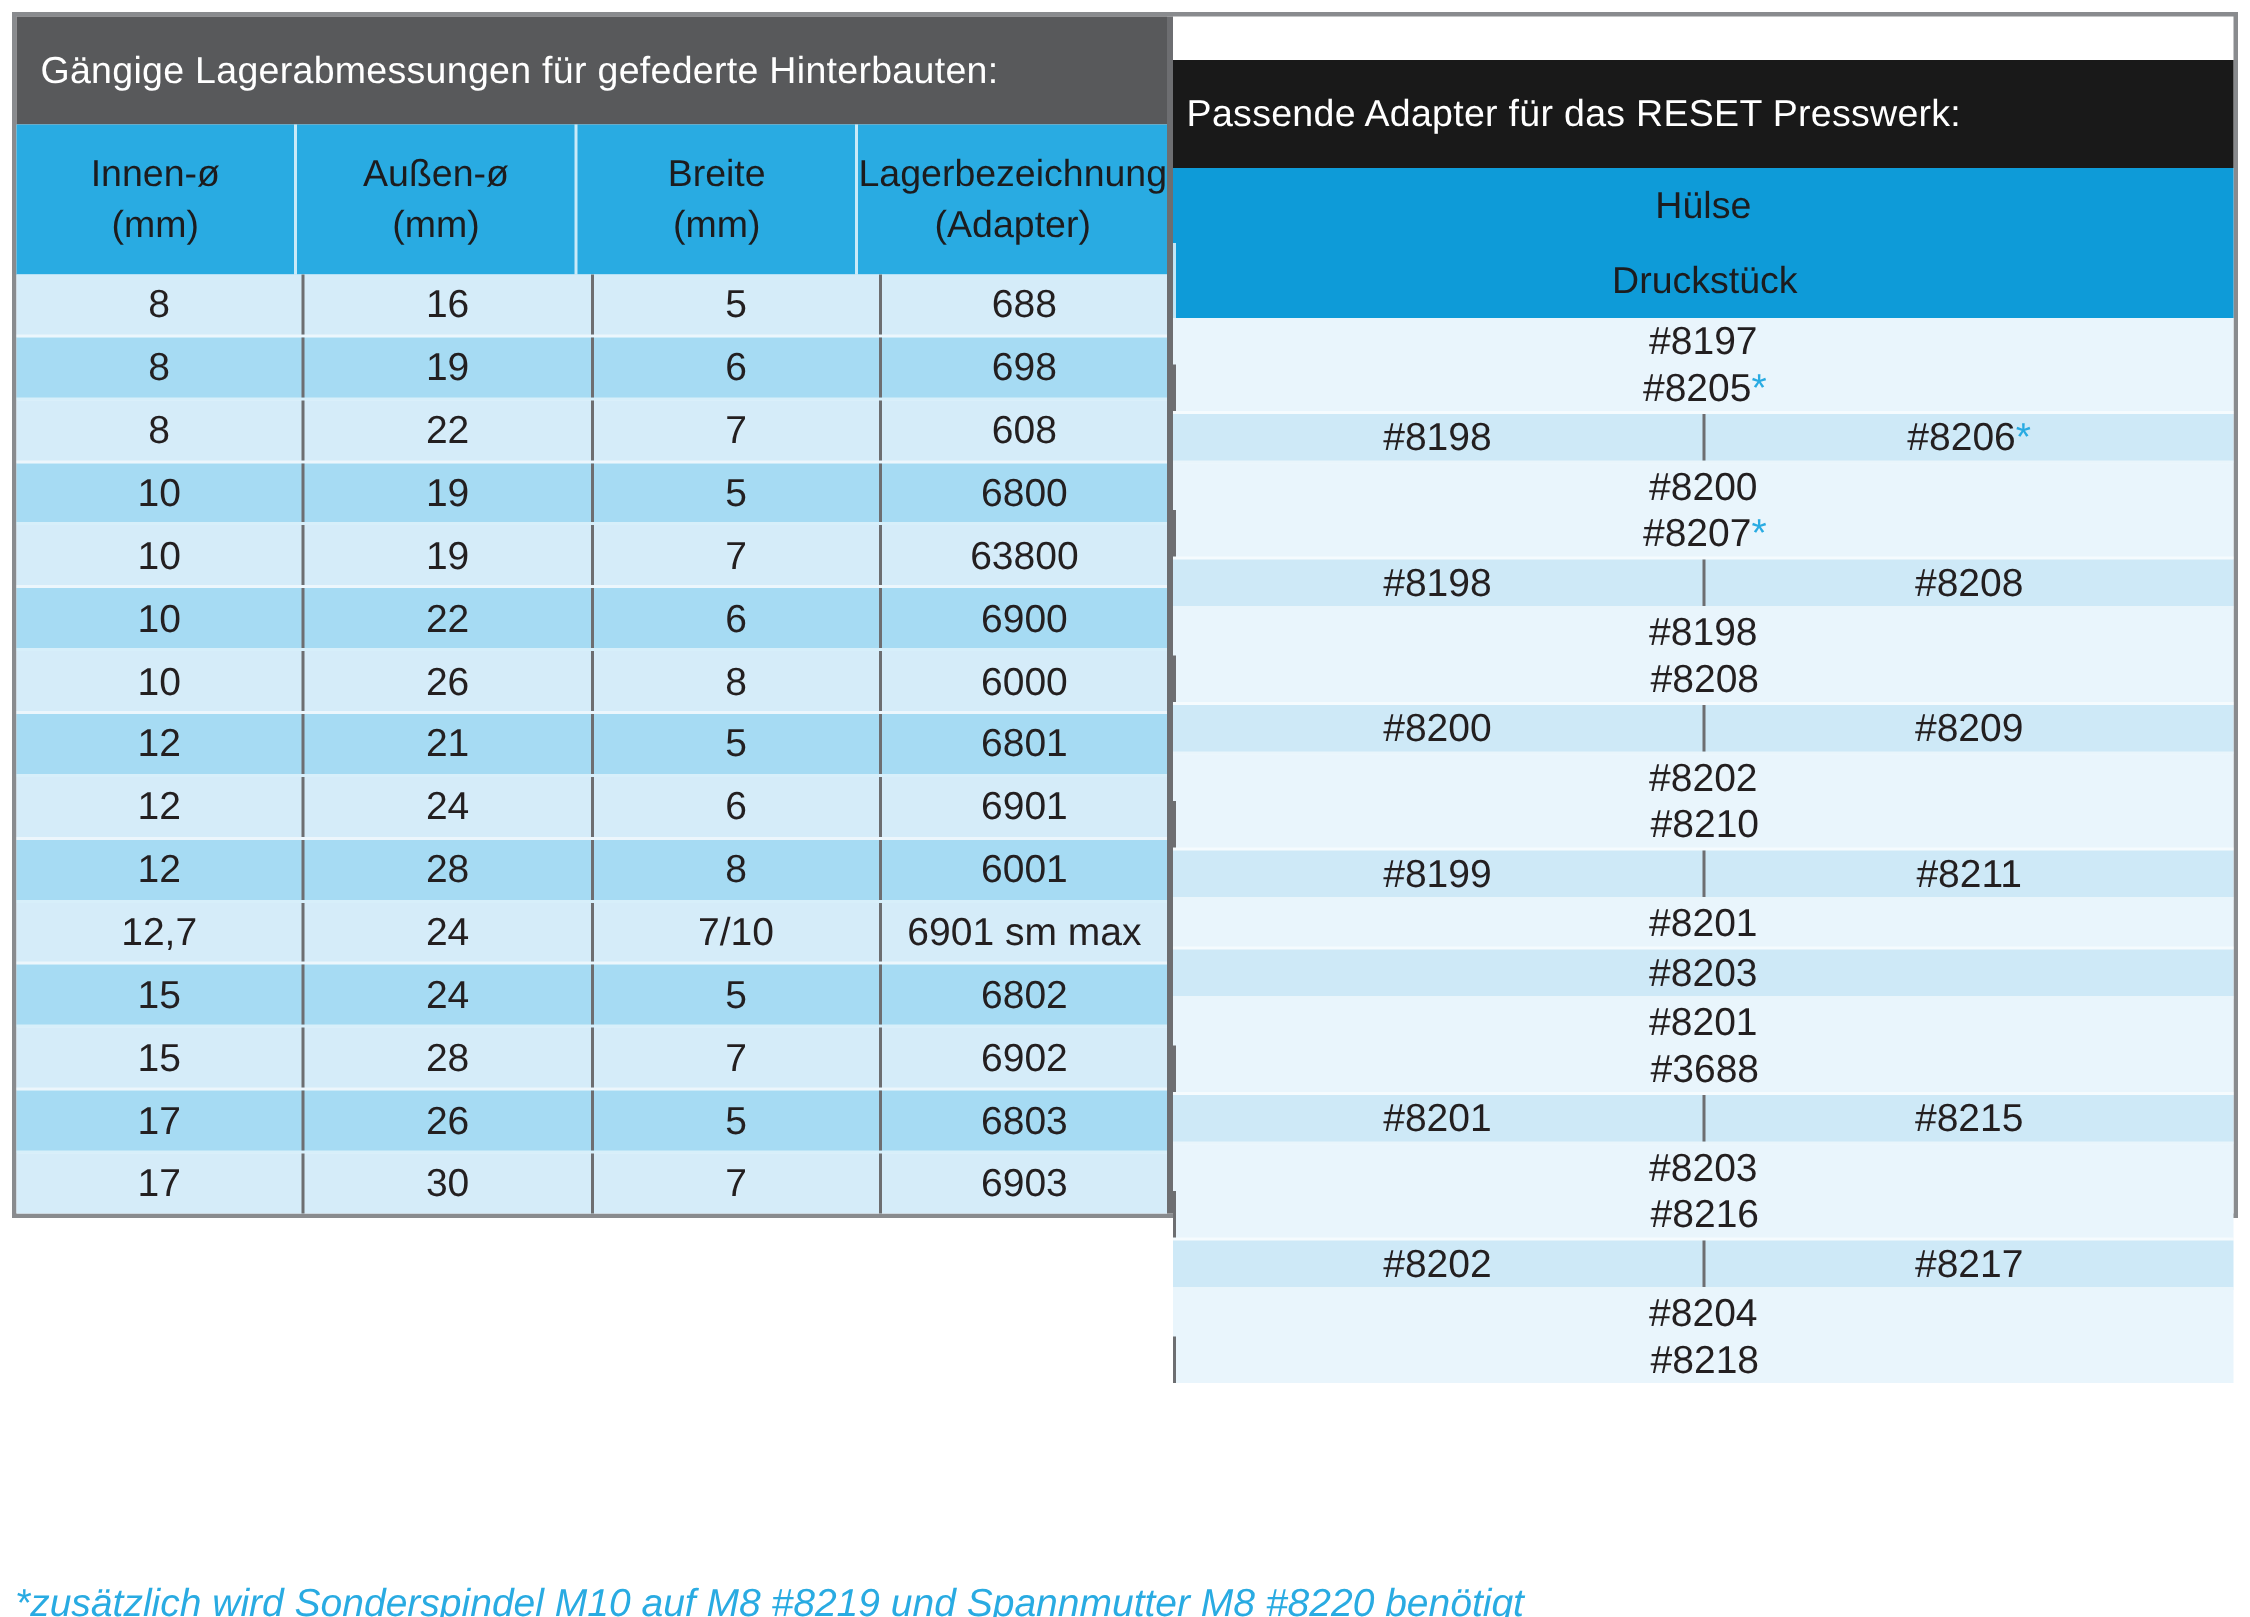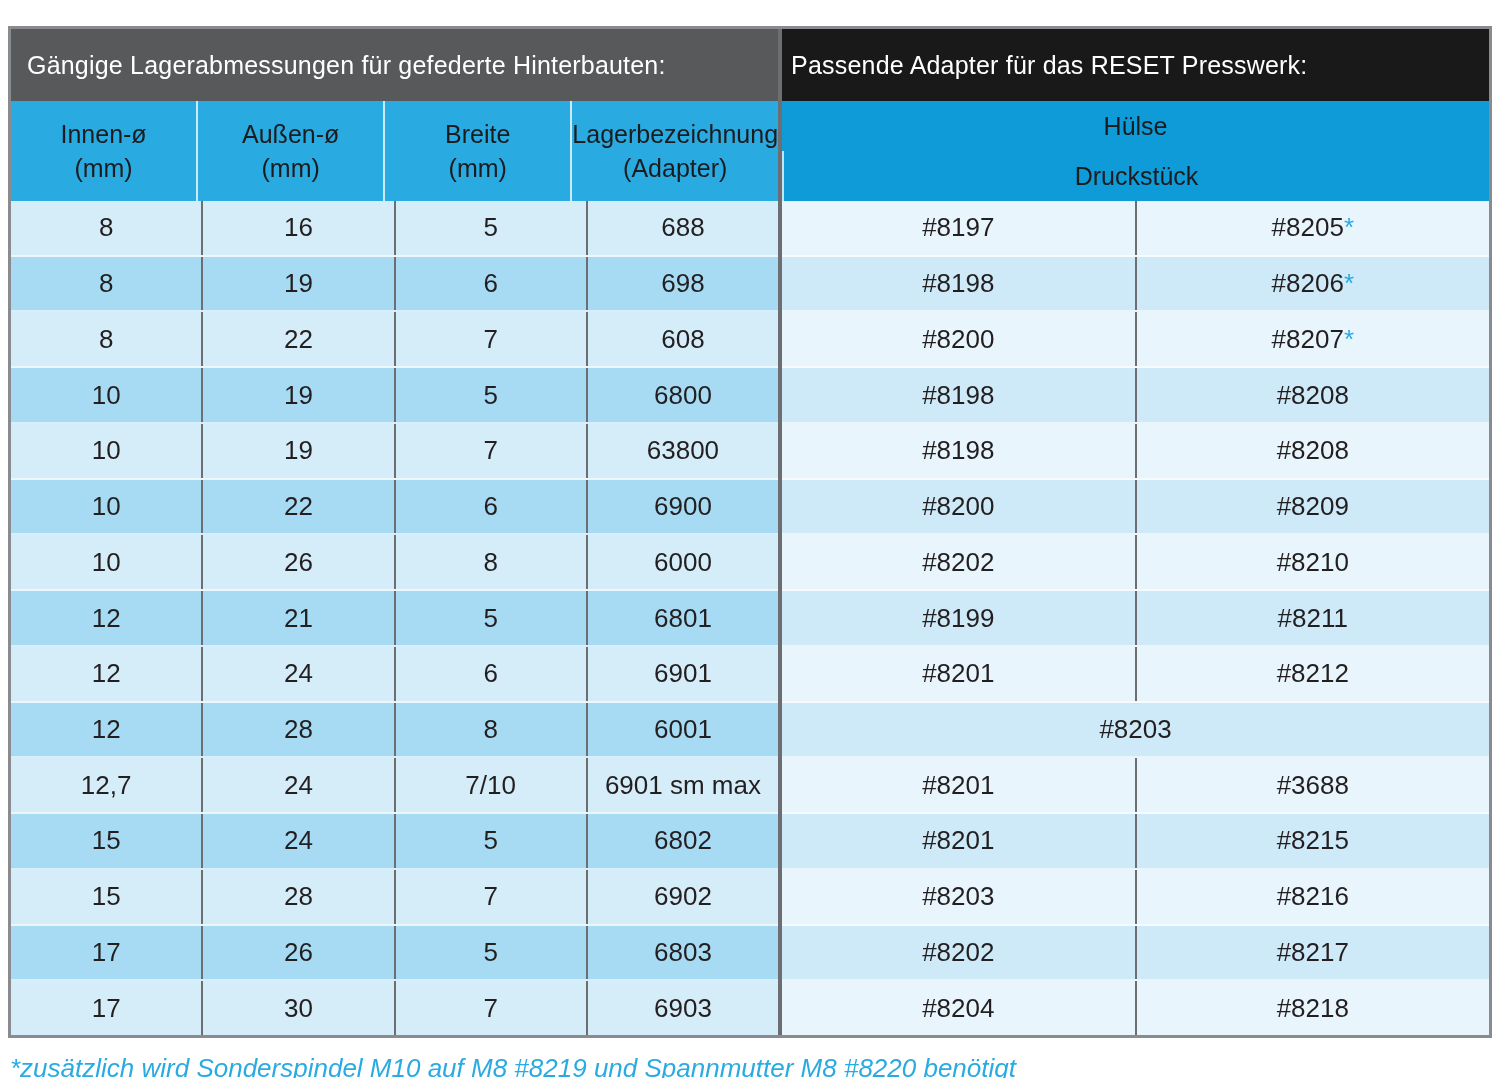--- a/index.html
+++ b/index.html
@@ -12,35 +12,35 @@
     position: relative;
     width: 1500px;
     height: 1078px;
     background: #ffffff;
     overflow: hidden;
   }
   
   #table-frame {
     position: absolute;
     left: 8px;
-    top: 26px;
+    top: 8px;
     width: 1484px;
-    height: 1012px;
+    height: 804px;
     box-sizing: border-box;
     border: 3px solid var(--outer-border, #898B8E);
     display: flex;
     flex-direction: row;
   }
   .panel {
     display: flex;
     flex-direction: column;
     min-width: 0;
   }
   #left-panel  { width: 51.9%; }
-  #right-panel { flex: 1; }
+  #right-panel { flex: 1; margin-top: 29px; }
   #panel-divider {
     width: 4px;
     background: var(--grid-dark, #6D6E71);
     flex: 0 0 4px;
   }
   
   .title-bar {
     height: 72px;
     flex: 0 0 72px;
     display: flex;
@@ -84,21 +84,21 @@
   }
   .trow {
     flex: 1;
     display: flex;
     flex-direction: row;
     border-bottom: 2px solid rgba(255,255,255,0.55);
   }
   .trow:last-child { border-bottom: none; }
   #left-panel  .trow.light { background: var(--left-row-light, #D5ECF9); }
   #left-panel  .trow.dark  { background: var(--left-row-dark,  #A6DBF3); }
-  #right-panel .trow.light { background: var(--right-row-light, #E9F5FC); }
+  #right-panel .trow.light { background: var(--right-row-light, #E9F5FC); flex-direction: column; }
   #right-panel .trow.dark  { background: var(--right-row-dark,  #CEE9F7); }
   .tcell {
     flex: 1;
     display: flex;
     align-items: center;
     justify-content: center;
     color: var(--cell-text, #231F20);
     font-size: 26px;
     white-space: nowrap;
   }
@@ -301,23 +301,20 @@
             </div>
           </div>
           <div class="trow dark">
             <div class="tcell">#8199</div>
             <div class="tcell">
               <span>#8211</span>
             </div>
           </div>
           <div class="trow light">
             <div class="tcell">#8201</div>
-            <div class="tcell">
-              <span>#8212</span>
-            </div>
           </div>
           <div class="trow dark">
             <div class="tcell">#8203</div>
           </div>
           <div class="trow light">
             <div class="tcell">#8201</div>
             <div class="tcell">
               <span>#3688</span>
             </div>
           </div>

